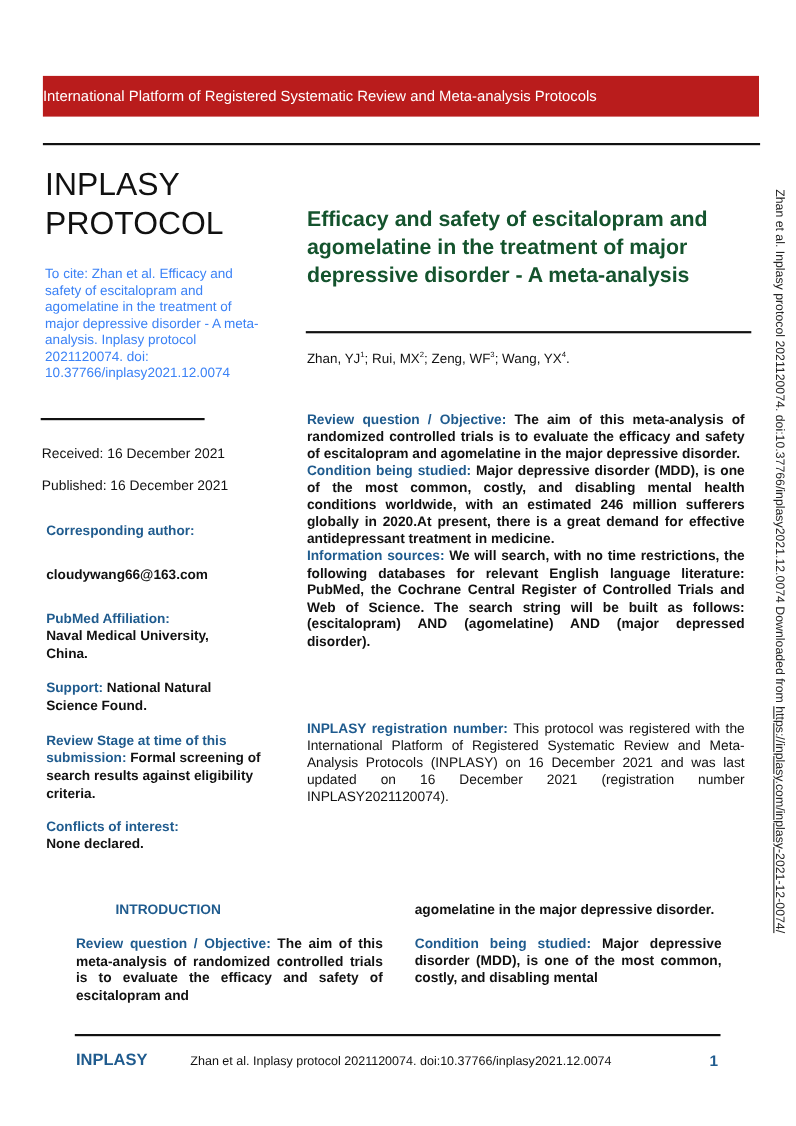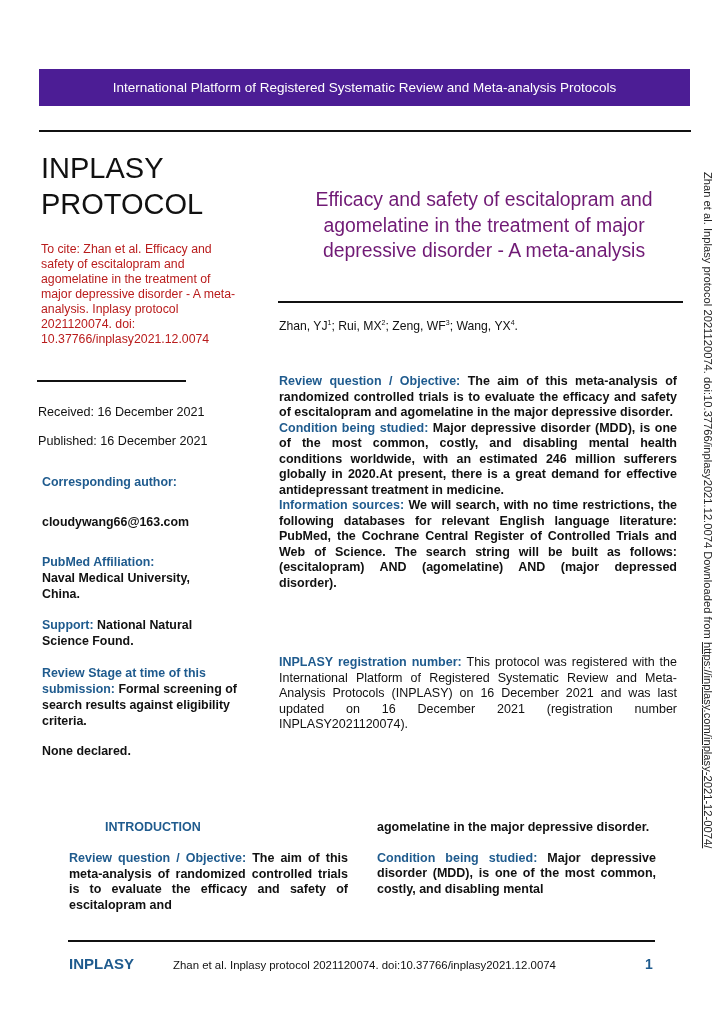--- a/index.html
+++ b/index.html
@@ -1,30 +1,30 @@
 <!DOCTYPE html>
 <html><head>
 <meta charset="utf-8">
 <style>
   html, body { margin: 0; padding: 0; background: #ffffff; }
   body { width: 724px; height: 1024px; position: relative; overflow: hidden;
          font-family: "Liberation Sans", sans-serif; color: #111; }
   .abs { position: absolute; }
-  .banner { left: 39px; top: 69px; width: 651px; height: 37px; background: #4c1d95;
-            color: #fff; font-size: 13.5px; display: flex; align-items: center; justify-content: center; }
+  .banner { left: 39px; top: 69px; width: 651px; height: 37px; background: #b91c1c;
+            color: #fff; font-size: 13.5px; display: flex; align-items: center; justify-content: flex-start; }
   .rule { background: #111; }
   .rule-top { left: 39px; top: 130px; width: 652px; height: 2px; }
   .brand-title { left: 41px; top: 150px; font-size: 29px; line-height: 36px; color: #111; font-weight: normal; }
-  .cite { left: 41px; top: 242px; width: 195px; font-size: 12.3px; line-height: 15px; color: #b91c1c; }
+  .cite { left: 41px; top: 242px; width: 195px; font-size: 12.3px; line-height: 15px; color: #3b82f6; }
   .rule-left { left: 37px; top: 380px; width: 149px; height: 2px; }
   .date { left: 38px; font-size: 12.6px; color: #111; text-align: right; }
   .meta { left: 42px; width: 210px; font-size: 12.4px; line-height: 16px; font-weight: bold; color: #111; }
   .label { color: #1f5b8e; font-weight: bold; }
   .title { left: 279px; top: 187px; width: 410px; font-size: 19.4px; line-height: 25.5px;
-           font-weight: normal; color: #701a75; text-align: center; }
+           font-weight: bold; color: #14532d; }
   .rule-title { left: 278px; top: 301px; width: 405px; height: 2px; }
   .authors { left: 279px; top: 319px; font-size: 12.2px; color: #111; }
   .authors sup { font-size: 7px; vertical-align: super; line-height: 0; }
   .abstract { left: 279px; top: 374px; width: 398px; font-size: 12.5px; line-height: 15.5px;
               font-weight: bold; text-align: justify; color: #111; }
   .abstract p { margin: 0; }
   .reg { left: 279px; top: 655px; width: 398px; font-size: 12.5px; line-height: 15.5px;
          text-align: justify; color: #111; }
   .intro-head { left: 69px; top: 820px; font-size: 12.5px; font-weight: bold; color: #1f5b8e; padding-left: 36px; }
   .col { width: 279px; font-size: 12.5px; line-height: 15.5px; font-weight: bold;
@@ -67,20 +67,21 @@
 </div>
 <div class="abs meta" style="top:617px; width:175px">
   <span class="label">Support:</span>
   <span>National Natural Science Found.</span>
 </div>
 <div class="abs meta" style="top:665px; width:200px">
   <span class="label">Review Stage at time of this submission:</span>
   <span>Formal screening of search results against eligibility criteria.</span>
 </div>
 <div class="abs meta" style="top:743px">
+  <div class="label">Conflicts of interest:</div>
   <div>None declared.</div>
 </div>
 
 <div class="abs title">Efficacy and safety of escitalopram and agomelatine in the treatment of major depressive disorder - A meta-analysis</div>
 <div class="abs rule rule-title"></div>
 <div class="abs authors">
   <span><span>Zhan, YJ</span><sup>1</sup><span>; </span></span><span><span>Rui, MX</span><sup>2</sup><span>; </span></span><span><span>Zeng, WF</span><sup>3</sup><span>; </span></span><span><span>Wang, YX</span><sup>4</sup><span>.</span></span>
 </div>
 
 <div class="abs abstract">

